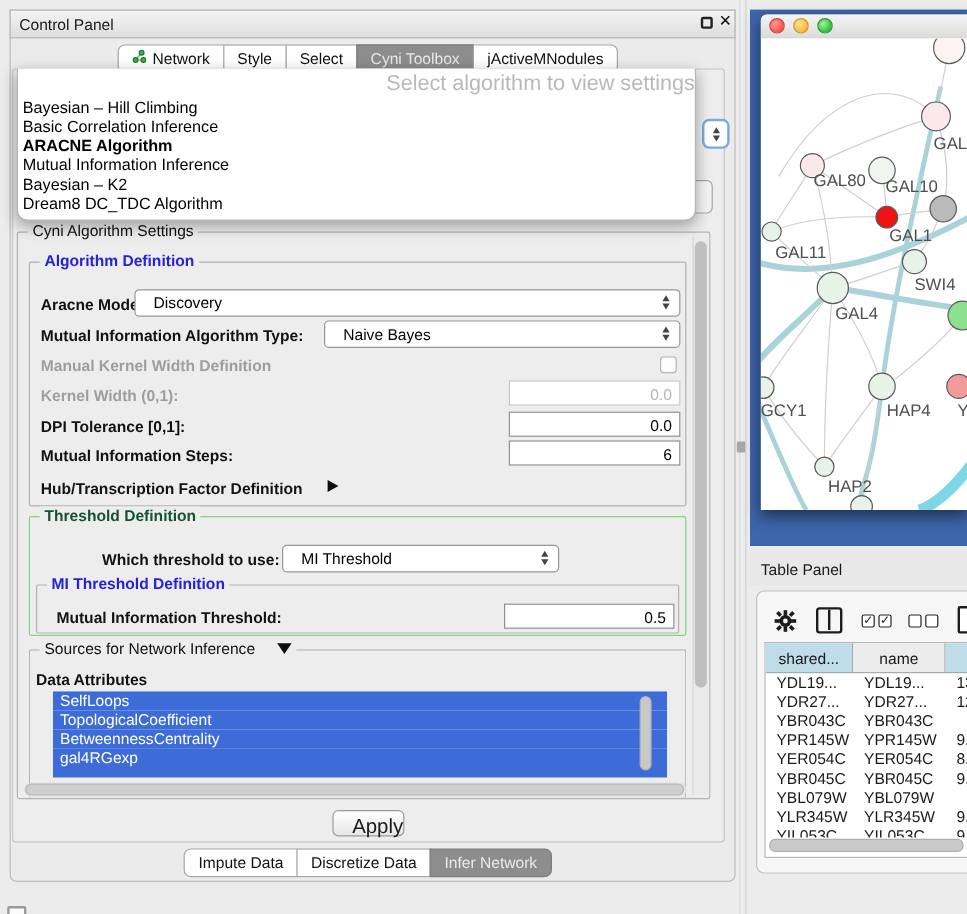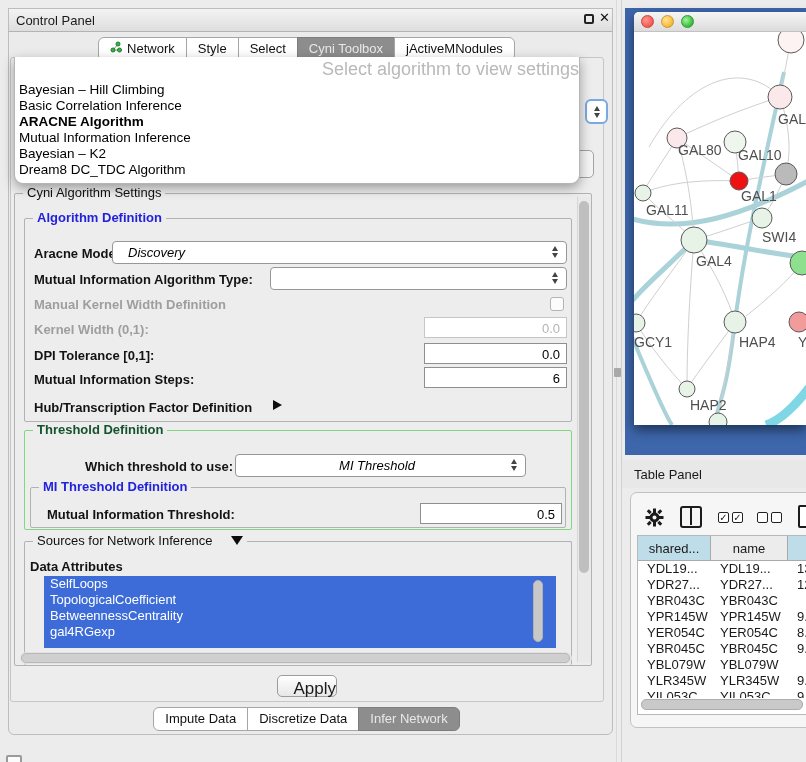--- a/index.html
+++ b/index.html
@@ -36,21 +36,21 @@
   .grp { border:1px solid #b2b2b2; border-radius:2px; }
   .grp-title { position:absolute; top:-9px; left:8px; background:#ededed; padding:0 4px; font-size:13px; white-space:nowrap; }
   .t-blue { color:#2222dd; font-weight:bold; }
   .t-green { color:#14532d; font-weight:bold; }
   .t-plain { color:#111; }
 
   .lbl { font-weight:bold; font-size:13px; color:#131313; white-space:nowrap; }
   .lbl.dis { color:#9e9e9e; }
 
   .combo { background:#fff; border:1px solid #979797; border-radius:4px; height:23px; display:flex; align-items:center; padding:0 22px 0 15px; font-size:13px; color:#000; }
-  .combo .val { flex:1;font-style:italic; }
+  .combo .val { flex:1; }
   .combo-arrows { position:absolute; right:8px; top:4px; display:flex; flex-direction:column; gap:2px; align-items:center; }
   .arr-up { width:0; height:0; border-left:3.5px solid transparent; border-right:3.5px solid transparent; border-bottom:5px solid #444; }
   .arr-dn { width:0; height:0; border-left:3.5px solid transparent; border-right:3.5px solid transparent; border-top:5px solid #444; }
 
   .field { background:#fff; border:1px solid #8f8f8f; height:21px; font-size:13px; text-align:right; padding:3px 6px 0 0; color:#000; }
   .field.dis { border-color:#c6c6c6; color:#b4b4b4; }
 
   .chk { width:14px; height:14px; border:1px solid #b4b4b4; border-radius:3px; background:#fcfcfc; }
 
   .tri-right { display:inline-block; width:0; height:0; border-top:5.5px solid transparent; border-bottom:5.5px solid transparent; border-left:9px solid #0d0d0d; }
@@ -176,20 +176,21 @@
 <div class="abs combo" style="left:112px; top:241px; width:455px;">
   <span class="val">Discovery</span>
   <span class="combo-arrows">
       <span class="arr-up"></span>
       <span class="arr-dn"></span>
     </span>
 </div>
 
 <div class="abs lbl" style="left:34px; top:272px;">Mutual Information Algorithm Type:</div>
 <div class="abs combo" style="left:270px; top:267px; width:297px;">
+  <span class="val">Naive Bayes</span>
   <span class="combo-arrows">
       <span class="arr-up"></span>
       <span class="arr-dn"></span>
     </span>
 </div>
 
 <div class="abs lbl dis" style="left:34px; top:297px;">Manual Kernel Width Definition</div>
 <div class="abs chk" style="left:550px; top:297px;"></div>
 
 <div class="abs lbl dis" style="left:34px; top:322px;">Kernel Width (0,1):</div>
@@ -201,21 +202,21 @@
 <div class="abs lbl" style="left:34px; top:372px;">Mutual Information Steps:</div>
 <div class="abs field" style="left:424px; top:367px; width:143px;">6</div>
 
 <div class="abs lbl" style="left:34px; top:400px; font-weight:bold;">Hub/Transcription Factor Definition</div>
 <span class="abs tri-right" style="left:273px; top:400px;"></span>
 
 <div class="abs grp" style="left:24px; top:430px; width:548px; height:100px; border-color:#7fd87f;">
   <span class="grp-title t-green">Threshold Definition</span>
 </div>
 <div class="abs lbl" style="left:85px; top:459px;">Which threshold to use:</div>
-<div class="abs combo" style="left:235px; top:454px; width:291px;text-align:center;">
+<div class="abs combo" style="left:235px; top:454px; width:231px;">
   <span class="val">MI Threshold</span>
   <span class="combo-arrows">
       <span class="arr-up"></span>
       <span class="arr-dn"></span>
     </span>
 </div>
 <div class="abs grp" style="left:30px; top:487px; width:536px; height:41px;">
   <span class="grp-title t-blue">MI Threshold Definition</span>
 </div>
 <div class="abs lbl" style="left:47px; top:507px;">Mutual Information Threshold:</div>

